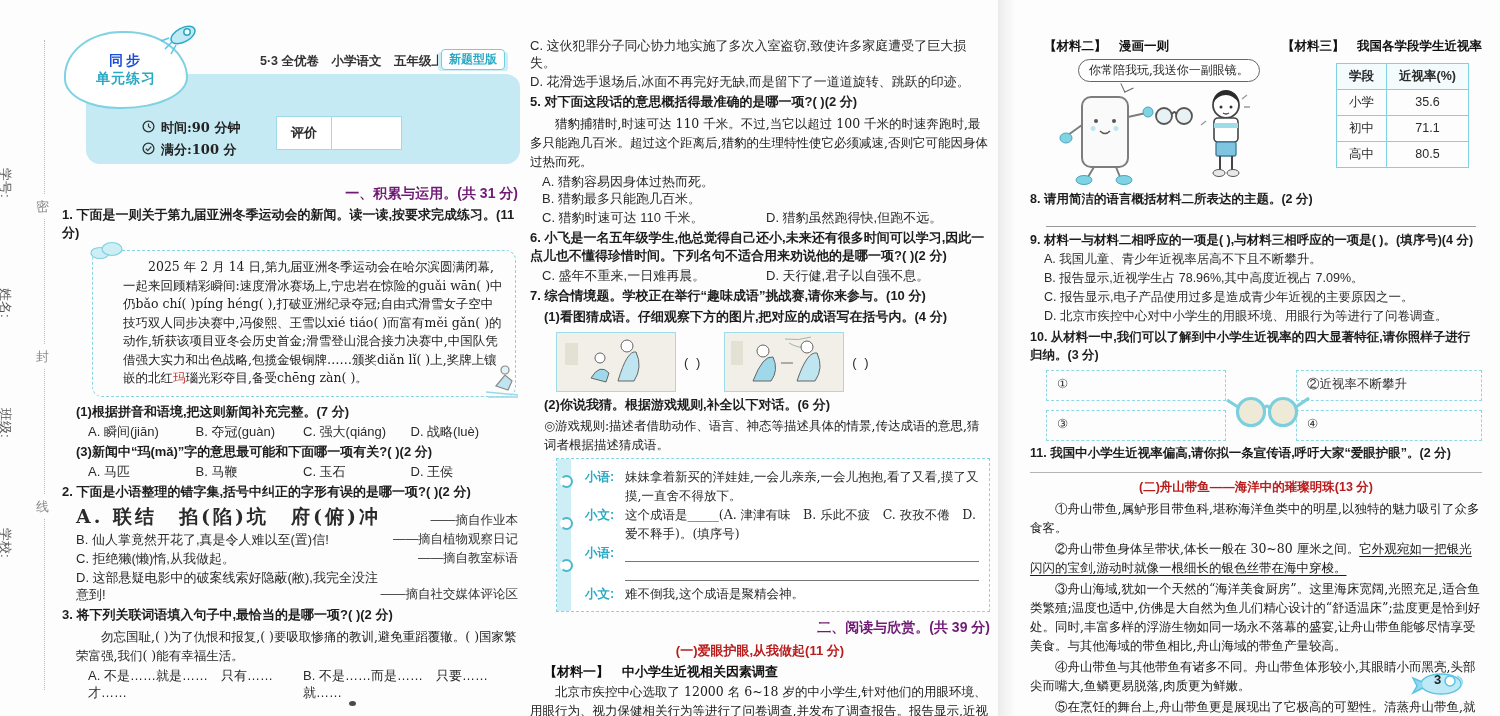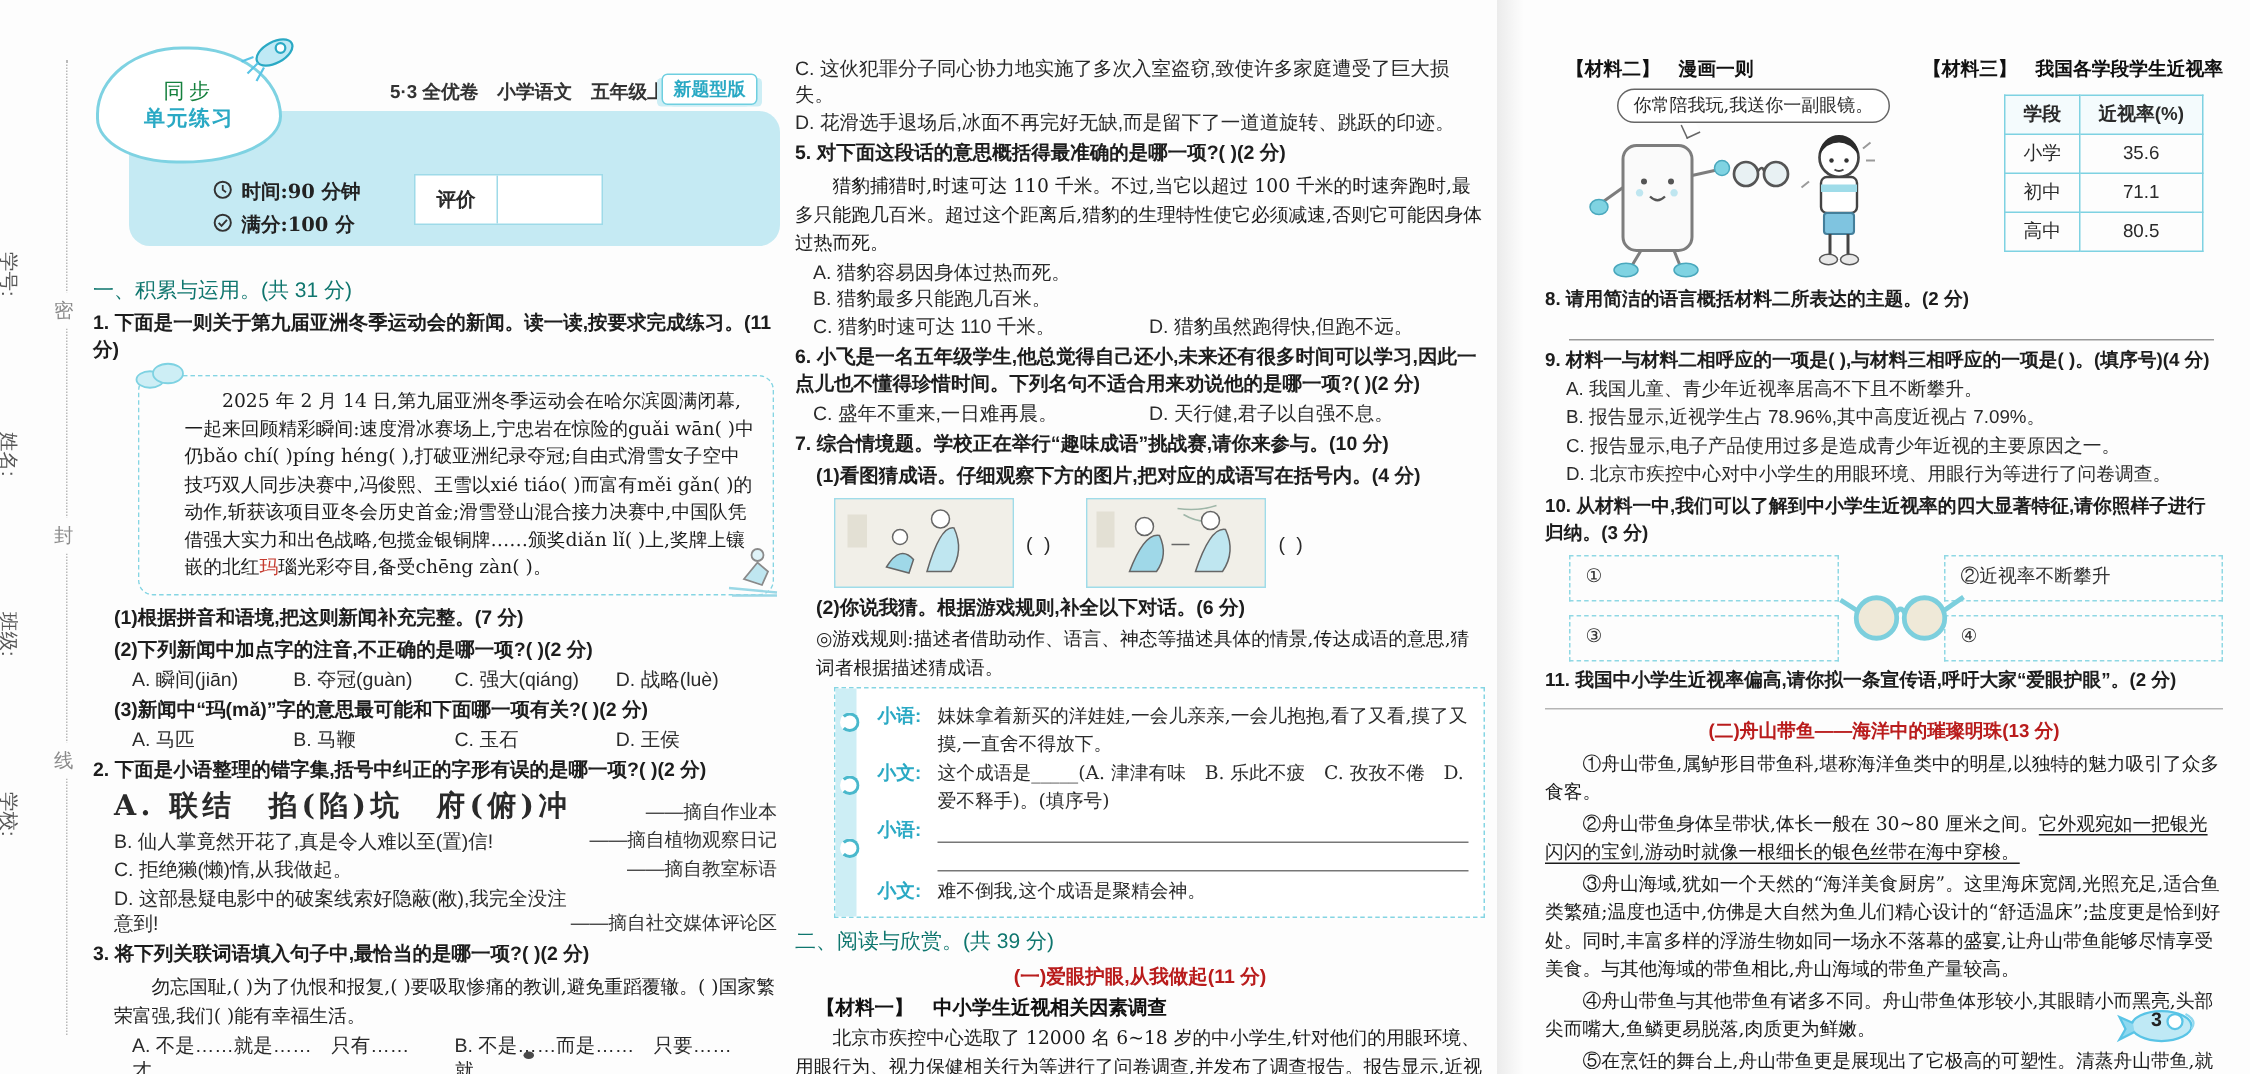--- a/index.html
+++ b/index.html
@@ -17,36 +17,36 @@
         background:linear-gradient(90deg,rgba(0,0,0,.07),rgba(0,0,0,0));}
   
   .header-panel{position:absolute;left:86px;top:74px;width:434px;height:90px;background:#c5eaf3;border-radius:14px;}
   .series{position:absolute;left:260px;top:53px;font-size:12.5px;font-weight:bold;color:#333;}
   .edition-badge{position:absolute;left:441px;top:49px;border:1.5px solid #6fcfe0;color:#2aa9c4;
         font-size:12px;font-weight:bold;padding:1px 7px;border-radius:4px;background:#fff;
         box-shadow:-4px 2px 0 -1px #cdeef5,4px 2px 0 -1px #cdeef5;}
   .cloud-badge{position:absolute;left:64px;top:31px;width:120px;height:74px;background:#fff;
         border:2px solid #7ed2e2;border-radius:48% 52% 55% 45%/60% 62% 42% 40%;
         display:flex;flex-direction:column;align-items:center;justify-content:center;z-index:3;}
-  .cloud-badge .b1{color:#15803d;font-weight:normal;font-size:14px;letter-spacing:3px;text-align:right;}
+  .cloud-badge .b1{color:#1d4ed8;font-weight:bold;font-size:14px;letter-spacing:3px;text-align:right;}
   .cloud-badge .b2{color:#2aa9c4;font-weight:bold;font-size:14px;letter-spacing:1px;}
   .badge-rocket{position:absolute;right:-16px;top:-12px;}
   .page-title{position:absolute;left:86px;top:85px;width:434px;text-align:center;
         font-size:25px;font-weight:900;letter-spacing:3px;color:#111;}
   .meta{position:absolute;left:142px;display:flex;align-items:center;gap:6px;font-weight:bold;font-size:13px;color:#222;}
   .eval-box{position:absolute;left:276px;top:116px;width:124px;height:32px;background:#fff;
         border:1px solid #9edae8;display:flex;}
   .eval-box .lab{flex:0 0 54px;display:flex;align-items:center;justify-content:center;
         font-size:13px;font-weight:bold;border-right:1px solid #9edae8;}
   
   .col{position:absolute;font-size:13px;line-height:17px;}
   .col1{left:62px;top:182px;width:456px;}
   .col2{left:530px;top:35px;width:460px;}
   .col3{left:1030px;top:38px;width:452px;font-size:12.5px;}
-  .sec-head{color:#0f766e;font-weight:normal;font-size:14px;margin:2px 0 4px 0;line-height:18px;}
+  .sec-head{color:#701a75;font-weight:bold;font-size:14px;margin:2px 0 4px 0;line-height:18px;text-align:right;}
   .stem{font-weight:bold;line-height:18px;margin-top:3px;color:#1d1d1d;}
   .stem.sub{margin-left:14px;font-weight:bold;}
   .optline{margin-left:14px;margin-top:2px;line-height:17px;}
   .optrow4{display:flex;margin-left:26px;margin-top:2px;}
   .optrow4 span{flex:1;}
   .optrow2{display:flex;margin-left:26px;margin-top:2px;}
   .optrow2 span{flex:1;}
   .passage{margin:3px 0 2px 14px;font-size:12.5px;line-height:19px;text-indent:2em;color:#1c1c1c;}
   
   .news-box{position:relative;margin:8px 2px 6px 30px;border:1.6px dashed #85d5e3;border-radius:10px;
@@ -180,21 +180,20 @@
       <div class="txt"><span>2025 年 2 月 14 日,第九届亚洲冬季运动会在哈尔滨圆满闭幕,一起来回顾精彩瞬间:速度滑冰赛场上,宁忠岩在惊险的guǎi wān(       )中仍bǎo chí(       )píng héng(       ),打破亚洲纪录夺冠;自由式滑雪女子空中技巧双人同步决赛中,冯俊熙、王雪以xié tiáo(       )而富有měi gǎn(       )的动作,斩获该项目亚冬会历史首金;滑雪登山混合接力决赛中,中国队凭借强大实力和出色战略,包揽金银铜牌……颁奖diǎn lǐ(       )上,奖牌上镶嵌的北红</span><span class="red">玛</span><span>瑙光彩夺目,备受chēng zàn(       )。</span></div>
       <span class="news-skier"><svg width="42" height="38" viewBox="0 0 42 38">
             <g stroke="#8a8a8a" stroke-width="1.2" fill="#dff3f8">
               <circle cx="24" cy="8" r="4"></circle>
               <path d="M15 24 l9 -11 l7 6 l-4 9 z" fill="#bfe6f0"></path>
               <path d="M5 30 l32 3 M7 35 l30 0" fill="none" stroke="#9ad8e6" stroke-width="1.6"></path>
             </g>
           </svg></span>
     </div>
     <div class="stem sub">(1)根据拼音和语境,把这则新闻补充完整。(7 分)</div>
-    <div class="stem sub">(2)下列新闻中加点字的注音,不正确的是哪一项?(      )(2 分)</div>
     <div class="optrow4">
       <span>A. 瞬间(jiān)</span>
       <span>B. 夺冠(guàn)</span>
       <span>C. 强大(qiáng)</span>
       <span>D. 战略(luè)</span>
     </div>
     <div class="stem sub">(3)新闻中“玛(mǎ)”字的意思最可能和下面哪一项有关?(      )(2 分)</div>
     <div class="optrow4">
       <span>A. 马匹</span>
       <span>B. 马鞭</span>

